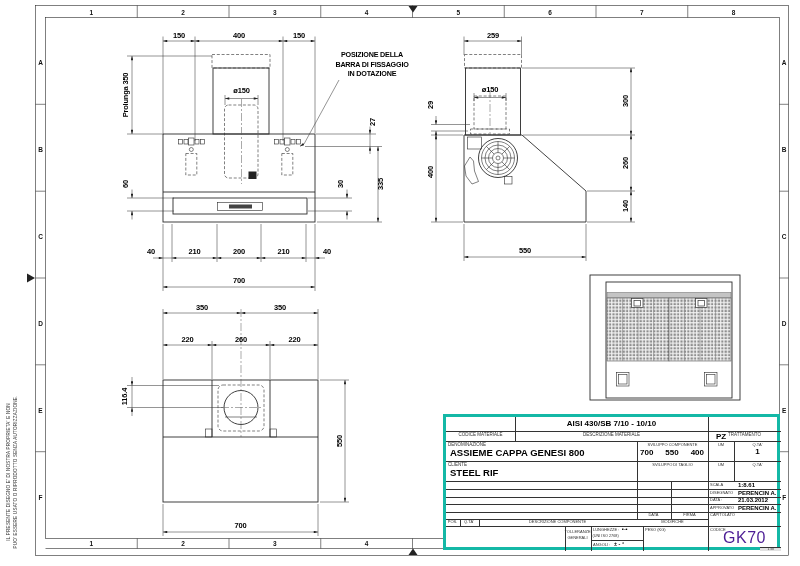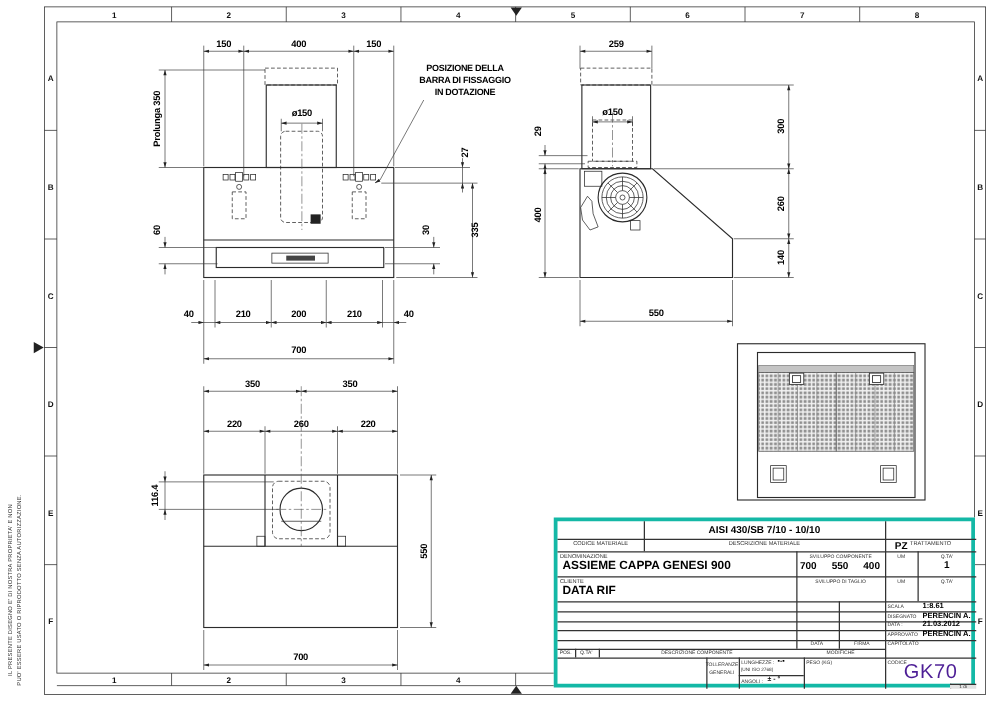--- a/index.html
+++ b/index.html
@@ -375,33 +375,33 @@
   <div class="vl" style="left:118.5px;top:108.5px;height:25.5px"></div>
   <div class="vl" style="left:145px;top:108.5px;height:25.5px"></div>
   <div class="vl" style="left:197px;top:108.5px;height:25.5px"></div>
   <div class="vl" style="left:314px;top:130px;height:4px"></div>
 
   <div class="lb val mid c" style="left:69px;top:2.5px;width:193px">AISI 430/SB 7/10 - 10/10</div>
   <div class="lb c" style="left:0;top:16px;width:69px">CODICE MATERIALE</div>
   <div class="lb c" style="left:69px;top:16px;width:193px">DESCRIZIONE MATERIALE</div>
   <div class="lb c" style="left:262px;top:16px;width:73px">TRATTAMENTO</div>
   <div class="lb" style="left:2px;top:25.5px">DENOMINAZIONE</div>
-  <div class="lb val big" style="left:4px;top:31px">ASSIEME CAPPA GENESI 900</div>
+  <div class="lb val big" style="left:4px;top:31px">ASSIEME CAPPA GENESI 800</div>
   <div class="lb xs c" style="left:191px;top:25.5px;width:71px">SVILUPPO COMPONENTE</div>
   <div class="lb val mid flexr" style="left:194px;top:32px;width:64px">
     <span>700</span>
     <span>550</span>
     <span>400</span>
   </div>
   <div class="lb xs c" style="left:262px;top:25.5px;width:26px">UM</div>
   <div class="lb val mid c" style="left:262px;top:16px;width:26px">PZ</div>
   <div class="lb xs c" style="left:288px;top:25.5px;width:47px">Q.TA'</div>
   <div class="lb val mid c" style="left:288px;top:31px;width:47px">1</div>
   <div class="lb" style="left:2px;top:45.5px">CLIENTE</div>
-  <div class="lb val big" style="left:4px;top:51px">DATA RIF</div>
+  <div class="lb val big" style="left:4px;top:51px">STEEL RIF</div>
   <div class="lb xs c" style="left:191px;top:45.5px;width:71px">SVILUPPO DI TAGLIO</div>
   <div class="lb xs c" style="left:262px;top:45.5px;width:26px">UM</div>
   <div class="lb xs c" style="left:288px;top:45.5px;width:47px">Q.TA'</div>
   <div class="lb xs" style="left:264px;top:65.5px">SCALA</div>
   <div class="lb val sm" style="left:292px;top:64.5px">1:8.61</div>
   <div class="lb xs" style="left:264px;top:73.5px">DISEGNATO</div>
   <div class="lb val sm" style="left:292px;top:72.5px">PERENCIN A.</div>
   <div class="lb xs" style="left:264px;top:81px">DATA :</div>
   <div class="lb val sm" style="left:292px;top:80px">21.03.2012</div>
   <div class="lb xs" style="left:264px;top:88.5px">APPROVATO</div>

